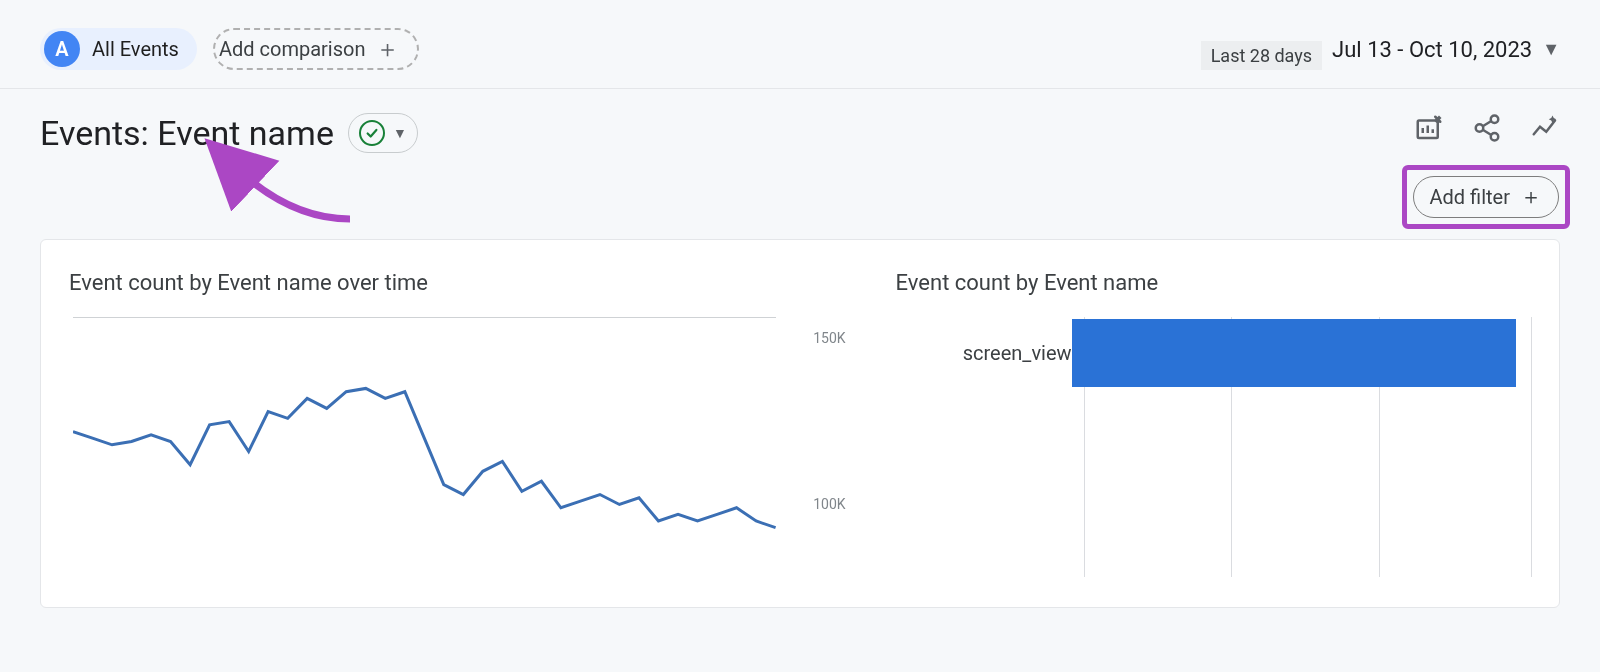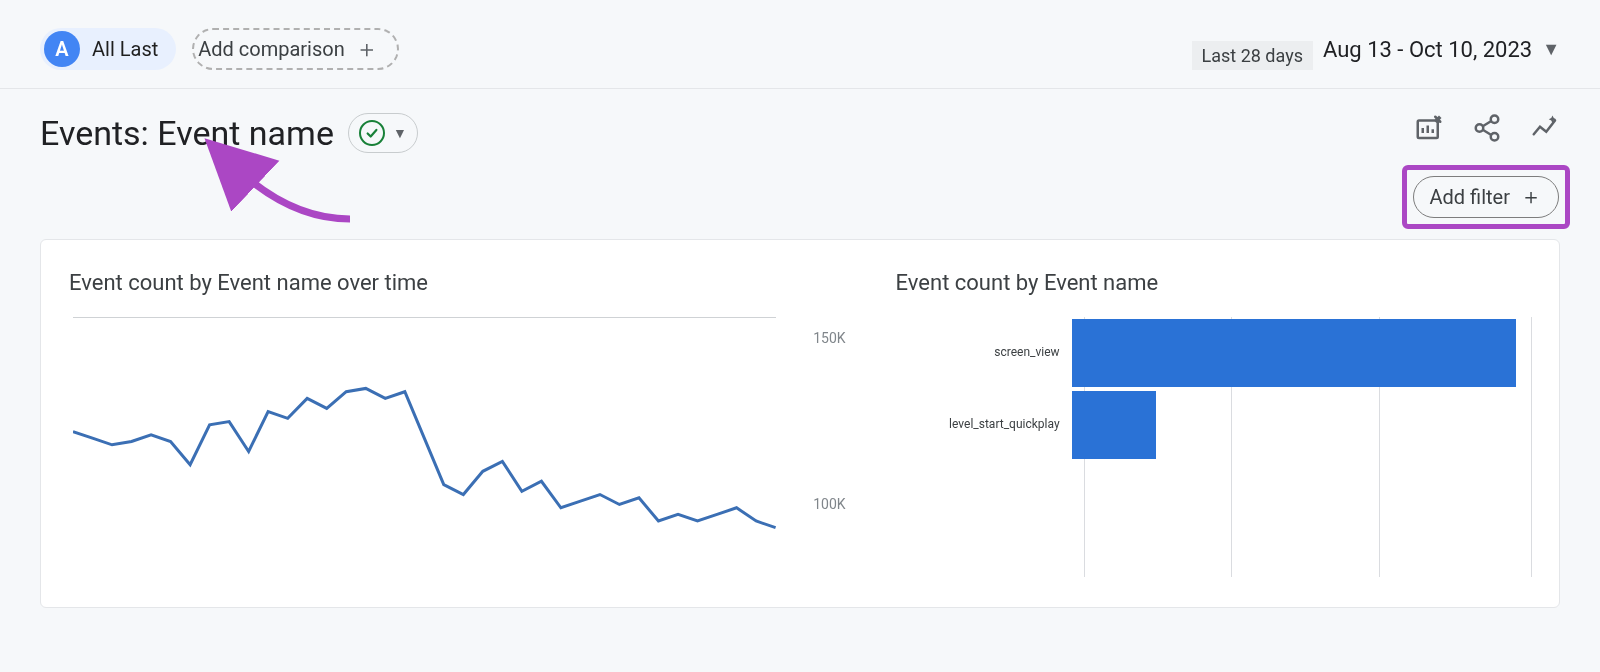--- a/index.html
+++ b/index.html
@@ -194,24 +194,24 @@
     height: 260px;
   }
   .bar-row {
     display:flex;
     align-items:center;
     height:72px;
     position:relative;
   }
   .bar-label {
     width: 176px;
-    font-size: 12px;
+    font-size: 20px;
     color: #3c4043;
     text-align: right;
-    padding-right: 12px;
+    padding-right: 0;
     line-height:1.15;
     word-break: break-all;
   }
   .bar-track {
     position:relative;
     flex:1;
     height:100%;
     display:flex;
     align-items:center;
   }
@@ -234,30 +234,30 @@
     right:0;
   }
 
 </style>
 </head>
 <body>
 
 <div class="topbar">
   <div class="seg-chip seg-primary">
     <div class="badge">A</div>
-    <span>All Last</span>
+    <span>All Events</span>
   </div>
   <div class="seg-chip seg-add">
     <span>Add comparison</span>
     <span class="plus">＋</span>
   </div>
   <div class="spacer"></div>
   <div class="date-range">
     <span class="date-label">Last 28 days</span>
-    <span>Aug 13 - Oct 10, 2023</span>
+    <span>Jul 13 - Oct 10, 2023</span>
     <span class="caret">▼</span>
   </div>
 </div>
 
 <div class="header-row">
   <h1 class="page-title">Events: Event name</h1>
   <div class="status-pill">
     <span class="check-circle">
       <svg width="14" height="14" viewBox="0 0 16 16" fill="none" stroke-width="2.5" stroke-linecap="round" stroke-linejoin="round">
           <polyline points="3 8.5 6.5 12 13 4.5"></polyline>
@@ -339,24 +339,18 @@
             <div class="bar-gridline" style="left: 66%;"></div>
             <div class="bar-gridline" style="left: 100%;"></div>
           </div>
         <div id="bar-rows" style="position:relative;">
             <div class="bar-row">
               <div class="bar-label">screen_view</div>
               <div class="bar-track">
                 <div class="bar" style="width: 96.6667%;"></div>
               </div>
             </div>
-            <div class="bar-row">
-              <div class="bar-label">level_start_quickplay</div>
-              <div class="bar-track">
-                <div class="bar" style="width: 18.3333%;"></div>
-              </div>
-            </div>
           </div>
       </div>
     </div>
 
   </div>
 </div>
 
 </body></html>

